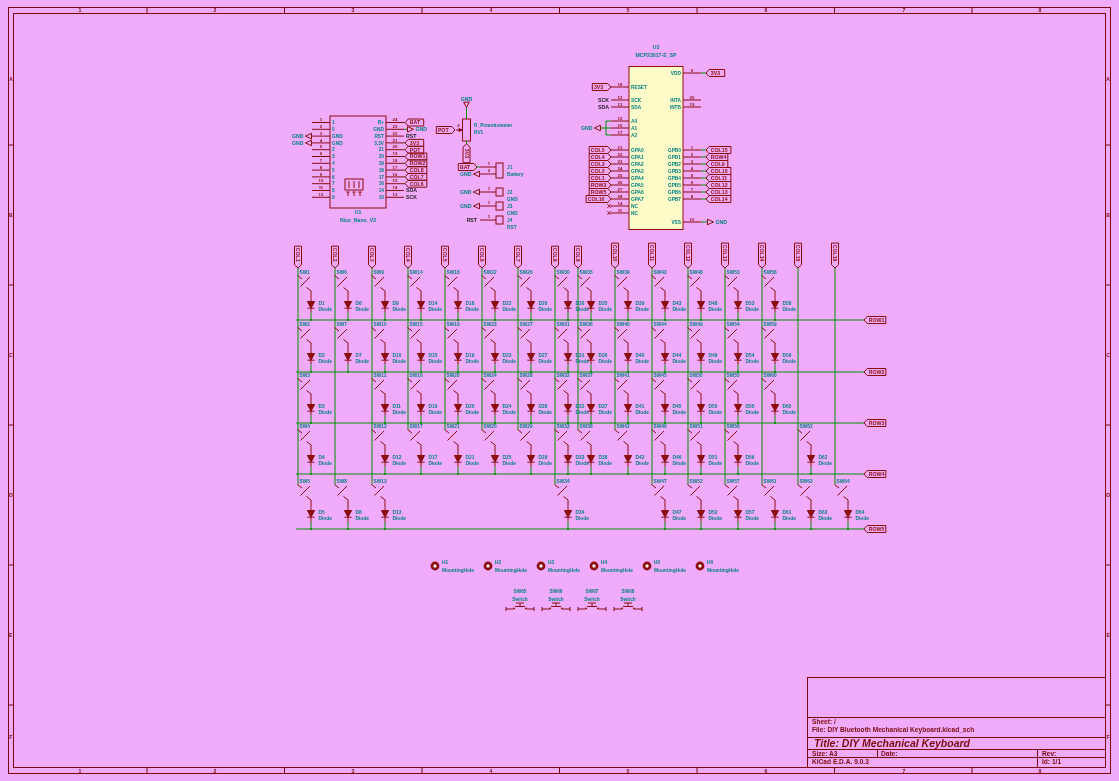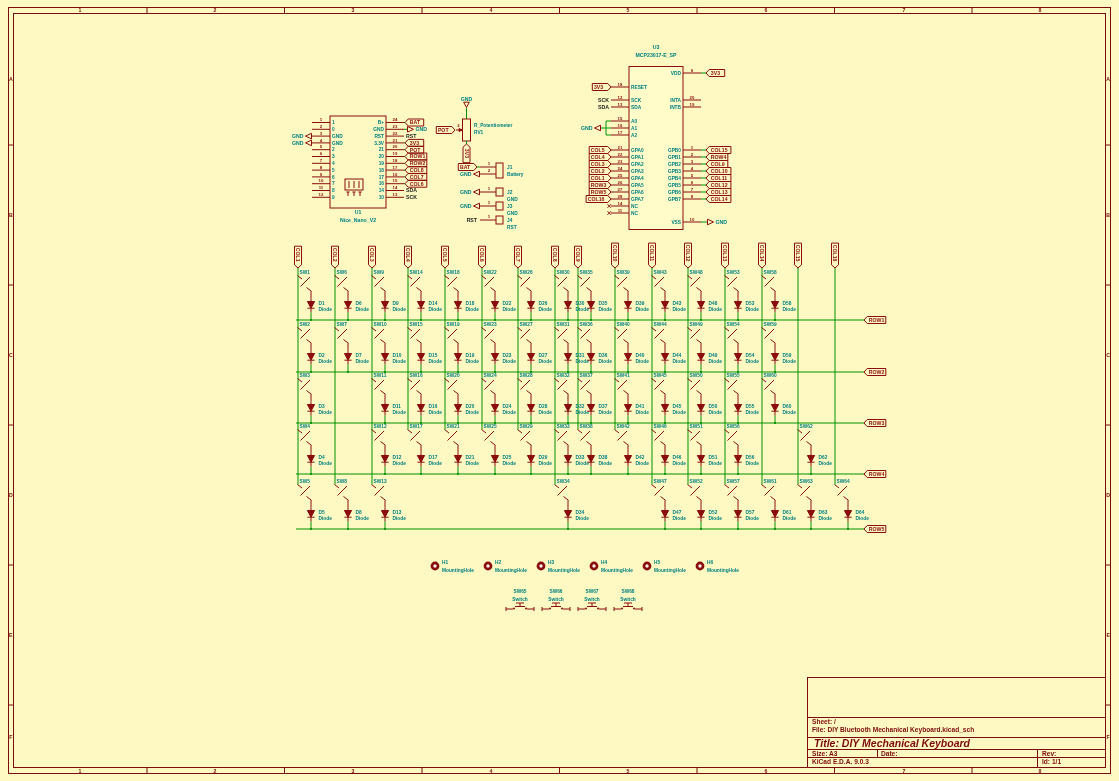--- a/index.html
+++ b/index.html
@@ -1,16 +1,16 @@
 <!DOCTYPE html>
 <html><head>
 <meta charset="utf-8">
 <style>
   html,body{margin:0;padding:0;background:#f6f1e9;}
-  .stage{position:relative;width:1119px;height:781px;background:#fef9c3;overflow:hidden;
+  .stage{position:relative;width:1119px;height:781px;background:#f0abfc;overflow:hidden;
          font-family:"Liberation Sans",sans-serif;}
   svg{position:absolute;left:0;top:0;}
   svg text{font-family:"Liberation Sans",sans-serif;}
   .wire{stroke:#009100;stroke-width:1;fill:none}
   .sym{stroke:#8b0d0d;stroke-width:1;fill:none}
   .symf{stroke:#8b0d0d;stroke-width:1;fill:#8b0d0d}
   .frame{stroke:#7c0b0b;stroke-width:1;fill:none}
   .fillY{fill:#fffcc9}
   .t4{font-size:4.3px}.t45{font-size:4.8px}.t5{font-size:5.2px}
   .red{fill:#8b0d0d;font-weight:bold}

